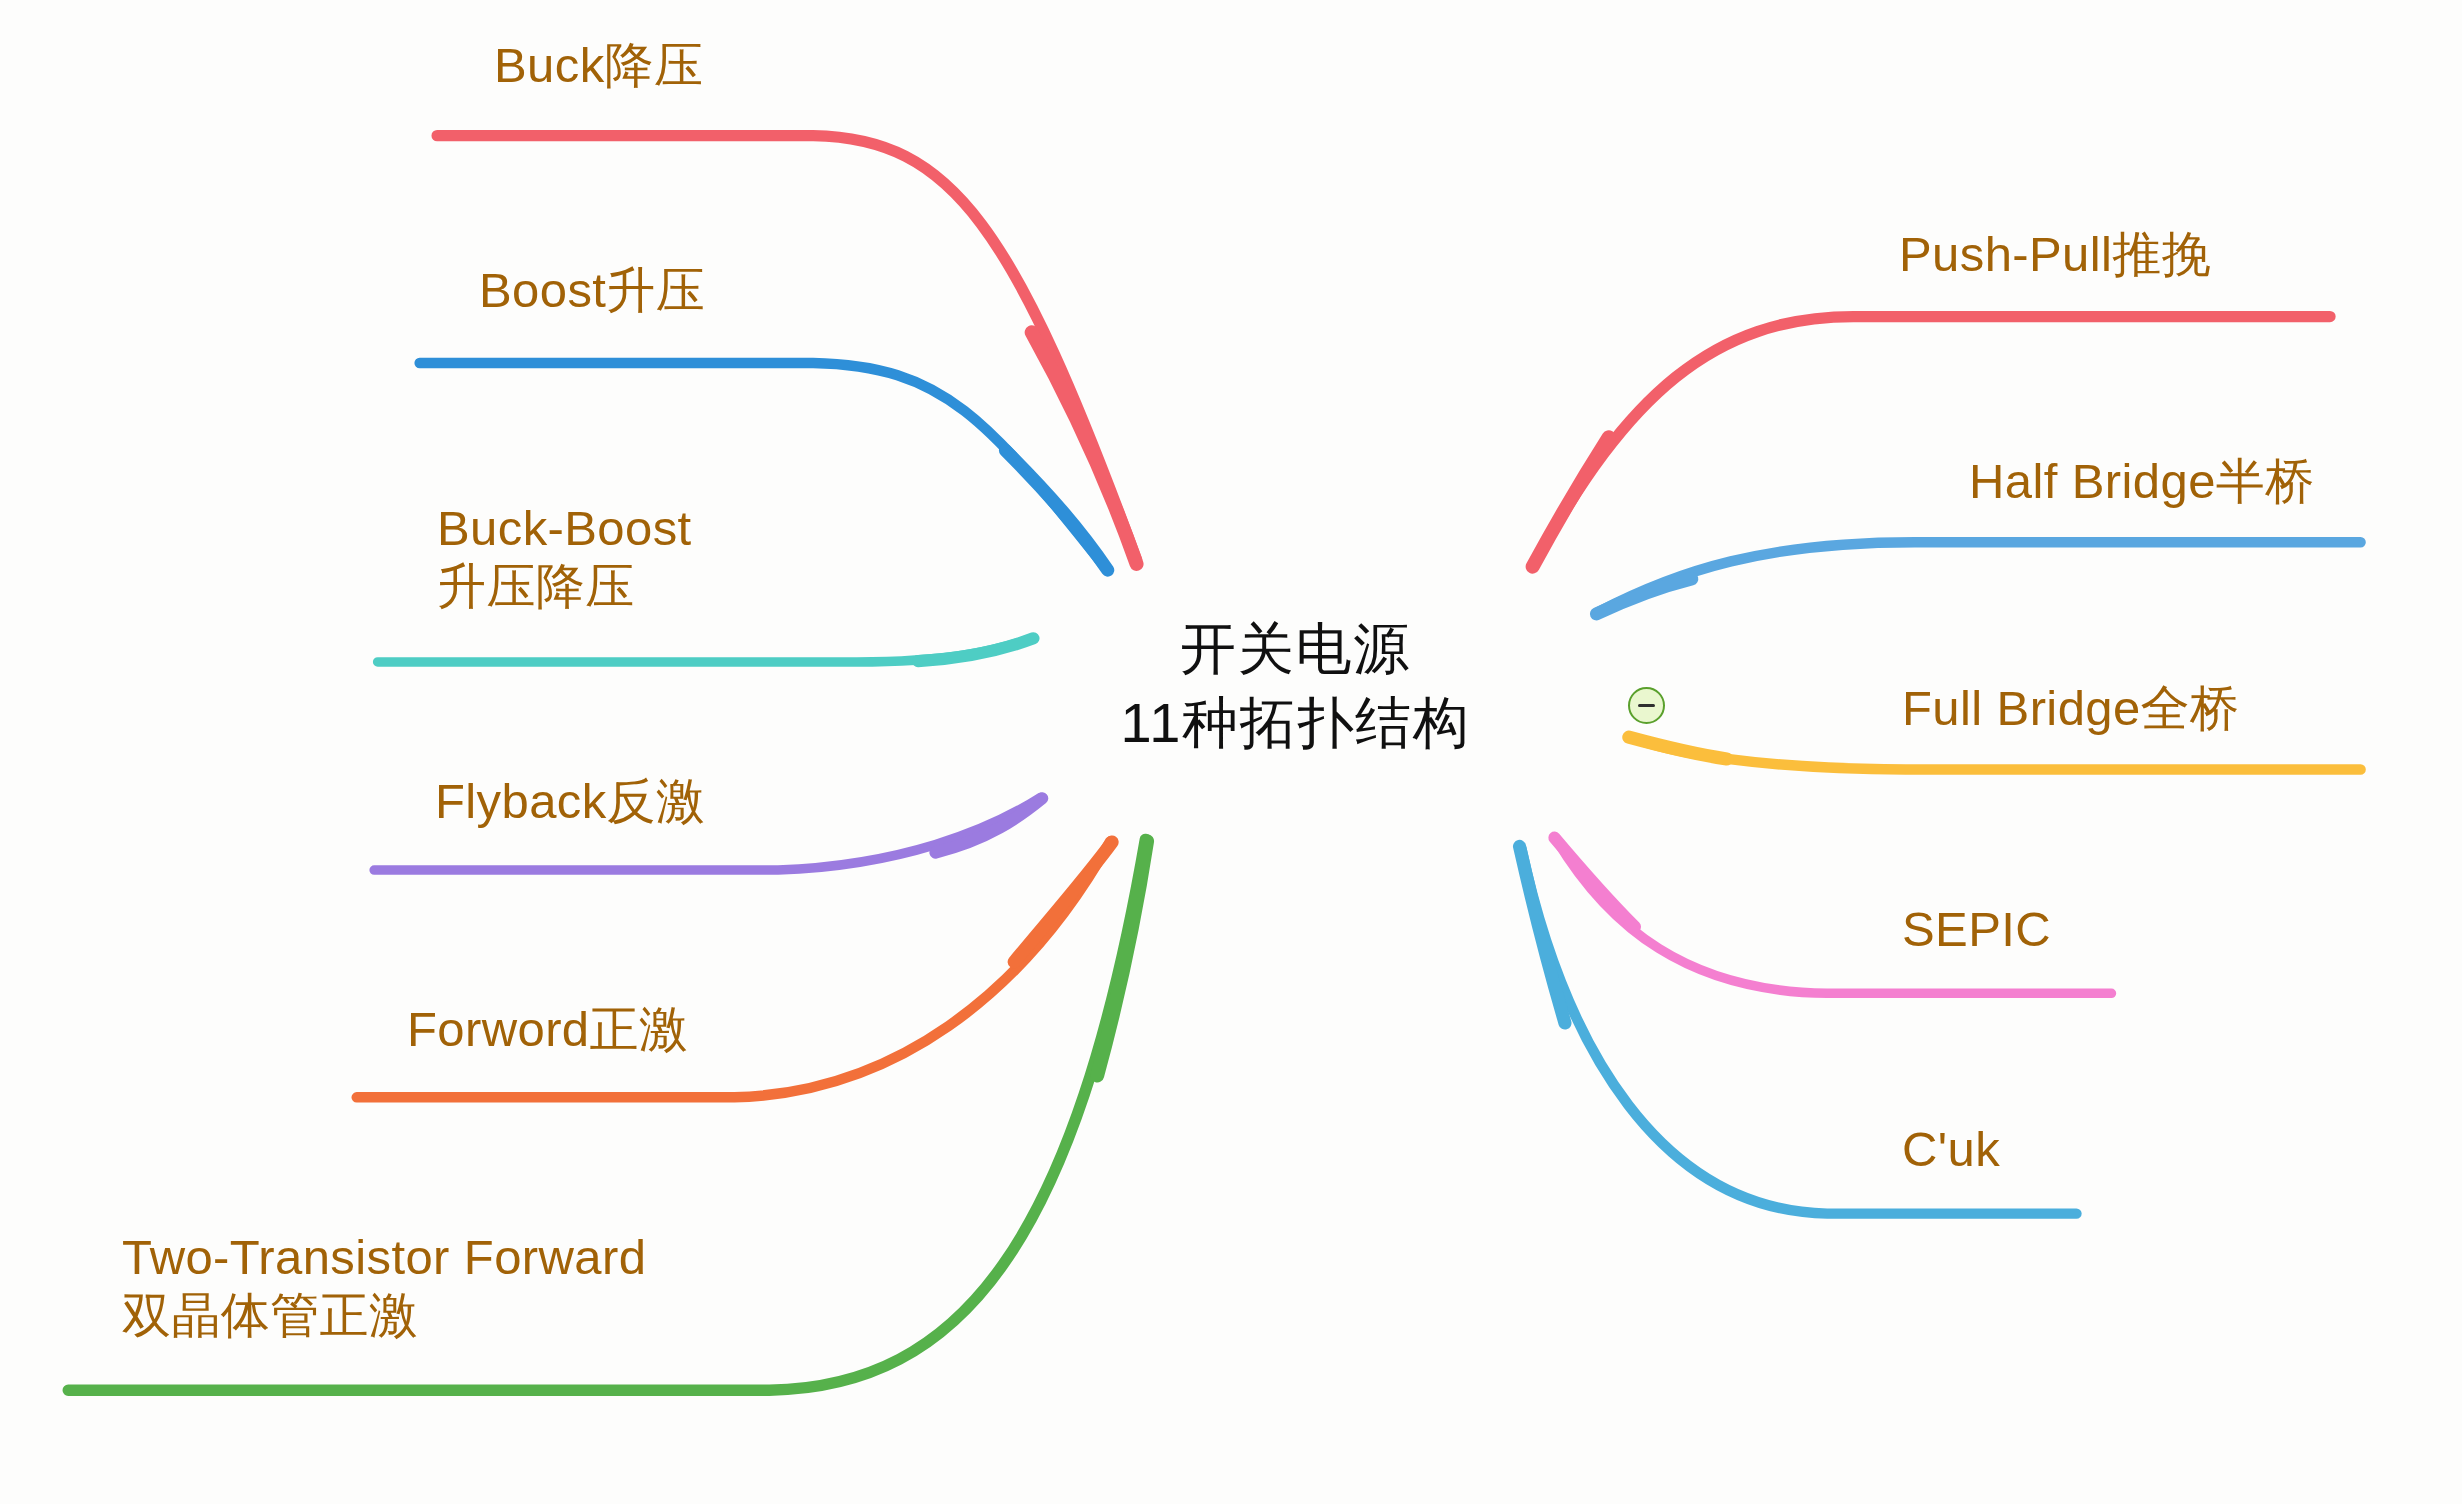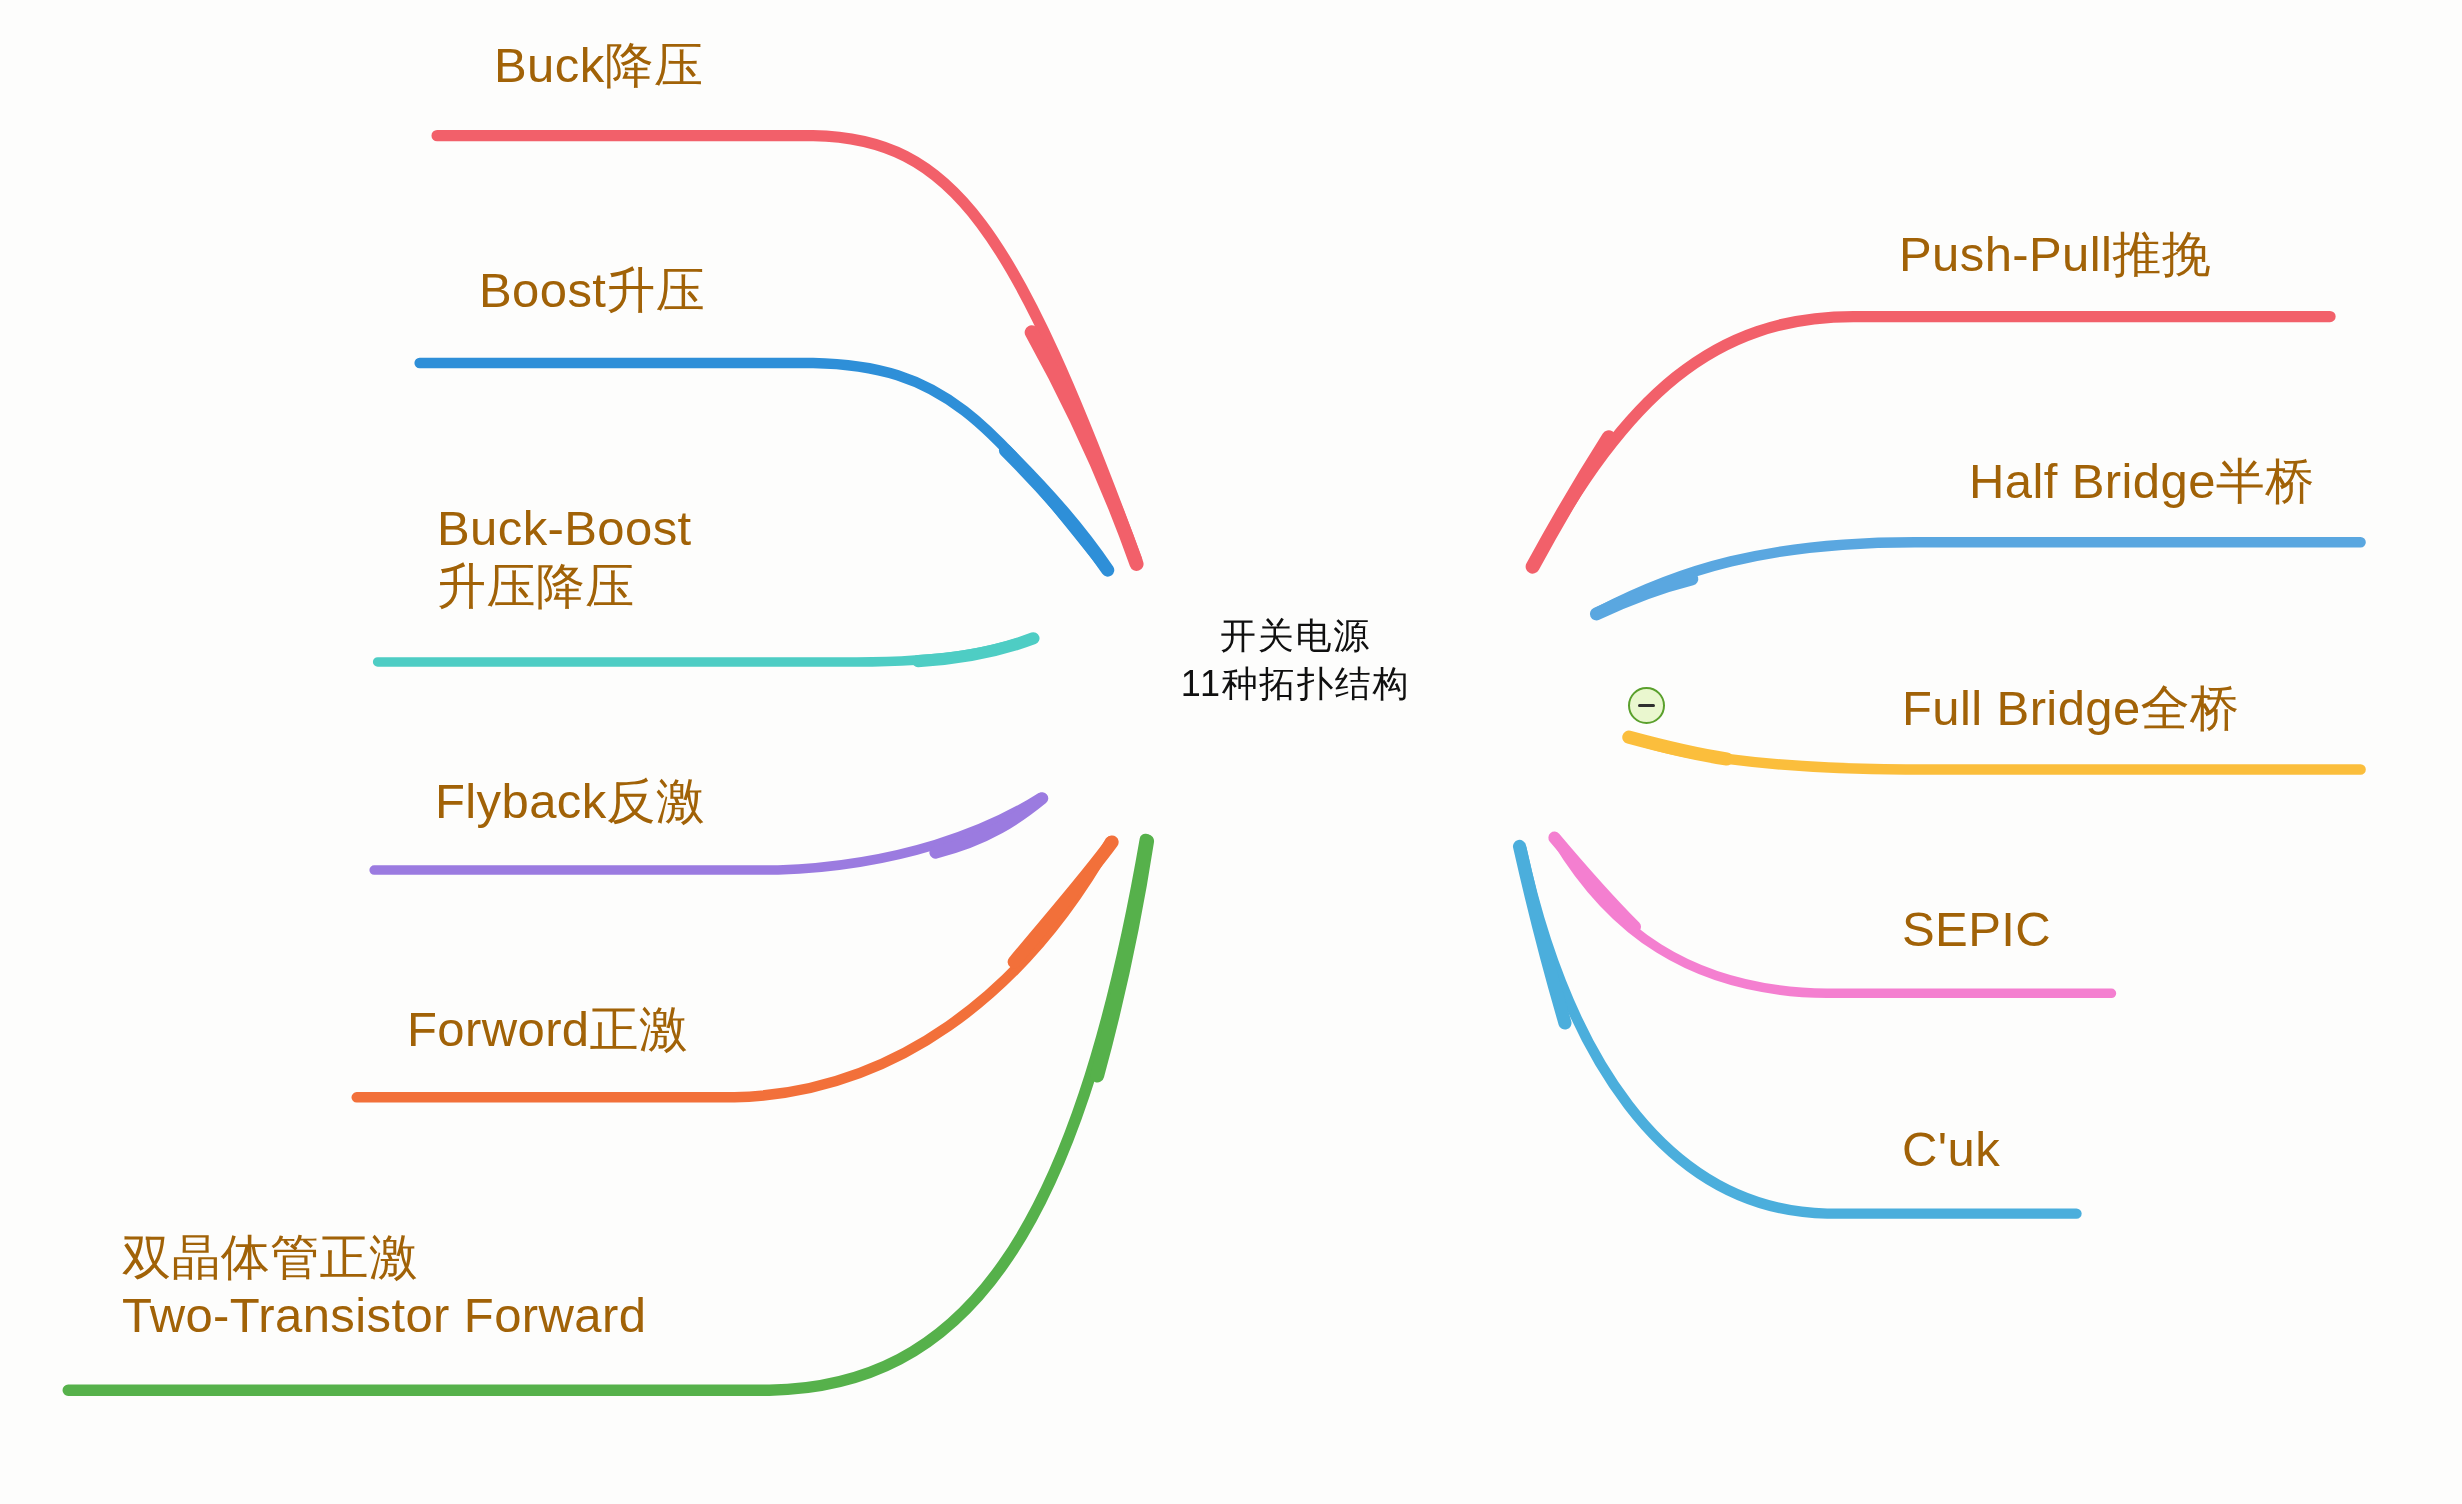--- a/index.html
+++ b/index.html
@@ -40,21 +40,21 @@
   }
   .node-label.left {
     text-align: left;
   }
   #center-node {
     position: absolute;
     left: 1077px;
     top: 612px;
     width: 437px;
     text-align: center;
-    font-size: 36px;
+    font-size: 56px;
     color: #101010;
     line-height: 1.32;
     letter-spacing: 1.7px;
   }
   #center-node .cn-line {
     display: block;
   }
   .collapse-btn {
     position: absolute;
     width: 37px;
@@ -137,22 +137,22 @@
   <div class="node-label lvl1 left" style="left:437px; top:500px;">
     <div>Buck-Boost</div>
     <div>升压降压</div>
   </div>
 
   <div class="node-label lvl1 left" style="left:407px; top:1001px;">
     <div>Forword正激</div>
   </div>
 
   <div class="node-label lvl1 left" style="left:122px; top:1229px;">
+    <div>Two-Transistor Forward</div>
     <div>双晶体管正激</div>
-    <div>Two-Transistor Forward</div>
   </div>
 
   <div class="node-label lvl1 right" style="left:1899px; top:226px;">
     <div>Push-Pull推挽</div>
   </div>
 
   <div class="node-label lvl1 right" style="left:1969px; top:453px;">
     <div>Half Bridge半桥</div>
   </div>
 

